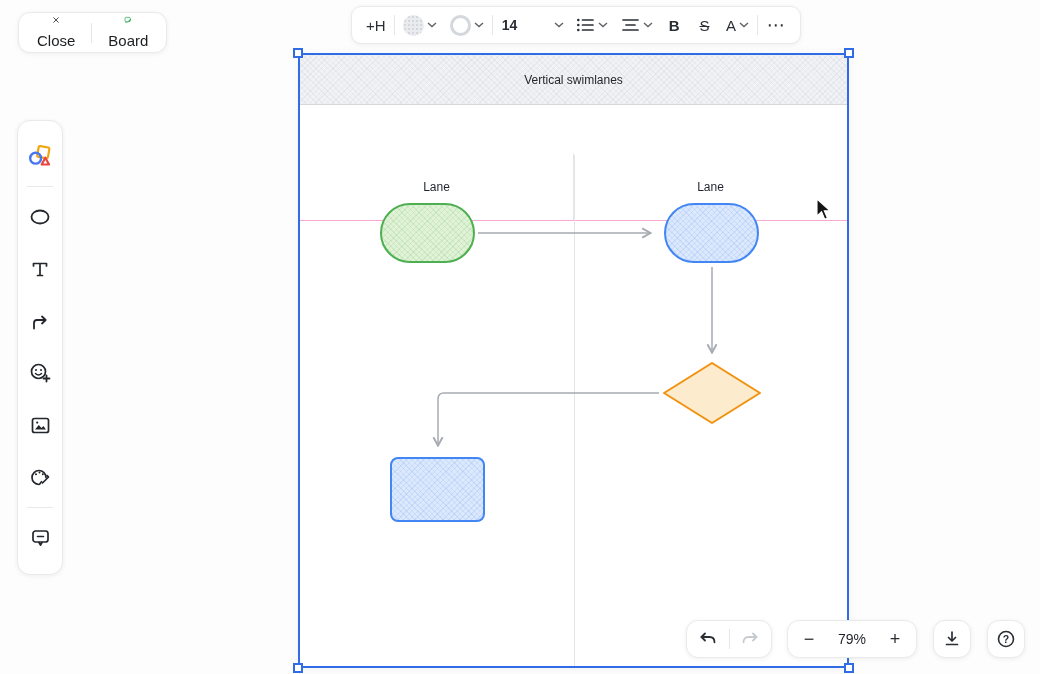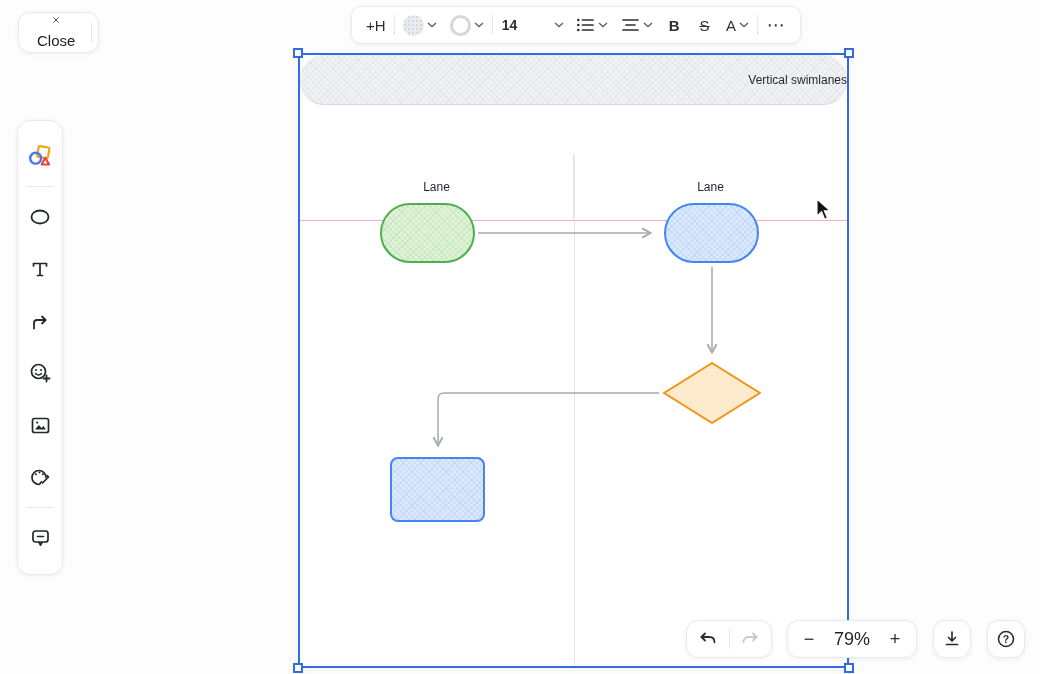--- a/index.html
+++ b/index.html
@@ -63,38 +63,38 @@
   }
   #sidebar .hdiv { width:26px; height:1px; background:#e7e9ec; margin:4px 0; }
 
   
   #historybar { left:686px; top:620px; height:38px; width:86px; justify-content:space-evenly; }
   #zoombar    { left:787px; top:620px; height:38px; width:130px; padding:0 10px; justify-content:space-between; }
   .sqbtn { width:38px; height:38px; justify-content:center; }
   #download { left:933px; top:620px; }
   #help     { left:987px; top:620px; }
   .icobtn { display:flex; align-items:center; justify-content:center; width:30px; height:30px; border-radius:6px; cursor:pointer; }
-  #zoom-label { font-size:18px; color:#1f2329; }
+  #zoom-label { font-size:14px; color:#1f2329; }
   .zoomsym { font-size:18px; color:#2a2e33; width:22px; text-align:center; cursor:pointer; }
 
   
   #board {
     position:absolute; left:298px; top:53px; width:551px; height:615px;
     background:#fff;
     border:2px solid #2f6ce6;
     box-shadow:0 2px 10px rgba(60,64,67,.06);
   }
   #board-titlebar {
-    height:50px; display:flex; align-items:center; justify-content:flex-end;
+    height:50px; display:flex; align-items:center; justify-content:center;
     background-color:#f1f2f5;
     background-image:
       repeating-linear-gradient(45deg, rgba(110,118,130,.07) 0 1px, transparent 1px 4px),
       repeating-linear-gradient(-45deg, rgba(110,118,130,.07) 0 1px, transparent 1px 4px);
     border-bottom:1px solid #d6d8dc;
-    font-size:12px; color:#24292f;border-radius:24px;
+    font-size:12px; color:#24292f;
   }
   #lane-headers { height:68px; display:flex; border-bottom:1px solid #f9a8d4;margin-top:48px; }
   .lane-cell {
     flex:1; display:flex; align-items:center; justify-content:center;
     font-size:12px; color:#1f2430;
   }
   .lane-cell + .lane-cell { border-left:1px solid #e4e6e9; }
   #lane-divider {
     position:absolute; left:274px; top:100px; bottom:0; width:1px; background:#e3e5e8;
   }
@@ -177,20 +177,29 @@
 <div class="handle" style="left:844px; top:663px;"></div>
 
 <div class="pill z10" id="topleft">
   <div class="btn">
     <svg width="16" height="16" viewBox="0 0 16 16">
       <path d="M3.5 3.5 L12.5 12.5 M12.5 3.5 L3.5 12.5" stroke="#202124" stroke-width="1.6" stroke-linecap="round"></path>
     </svg>
     <span>Close</span>
   </div>
   <div class="vdiv"></div>
+  <div class="btn">
+    <svg width="22" height="22" viewBox="0 0 24 24">
+      <rect x="3" y="4" width="16" height="13" rx="3.5" fill="none" stroke="#1fa64b" stroke-width="2.2"></rect>
+      <path d="M13.5 14.5 L19.3 8.7 L21.3 10.7 L15.5 16.5 Z" fill="#1fa64b"></path>
+      <path d="M13.5 14.5 L12.6 17.4 L15.5 16.5 Z" fill="#1fa64b"></path>
+      <path d="M4.5 19.3 q2.6 1.6 5.3 -0.4" fill="none" stroke="#1fa64b" stroke-width="2" stroke-linecap="round"></path>
+    </svg>
+    <span>Board</span>
+  </div>
 </div>
 
 <div class="pill z10" id="fmtbar">
   <div class="tbtn">
     <span>+H</span>
   </div>
   <div class="vdiv"></div>
   <div class="tbtn">
     <span class="swatch-fill"></span>
     <svg width="10" height="6" viewBox="0 0 10 6">

